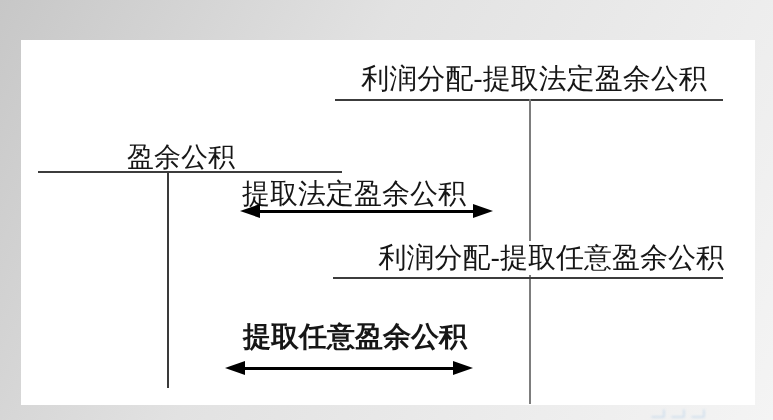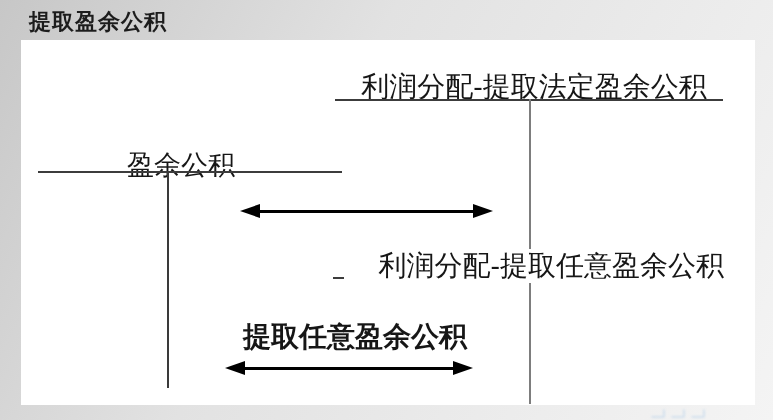--- a/index.html
+++ b/index.html
@@ -33,21 +33,20 @@
     background: #ffffff;
   }
   .acct-label {
     position: absolute;
     font-family: "DejaVu Serif", "Liberation Serif", serif;
     font-size: 28px;
     color: #161616;
     text-align: center;
     white-space: nowrap;
     line-height: 34px;
-    margin-top: 8px;
   }
   .flow-label {
     position: absolute;
     font-family: "DejaVu Serif", "Liberation Serif", serif;
     font-size: 28px;
     color: #161616;
     text-align: center;
     white-space: nowrap;
     line-height: 32px;
   }
@@ -108,32 +107,32 @@
     border-bottom: 2px solid #9cc3e8;
     border-right: 2px solid #9cc3e8;
     border-radius: 2px;
   }
 </style>
 </head>
 <body>
 
 <div class="page">
 
-  <div class="slide-title">提取盈余公积</div>
 
   <div class="panel">
 
     <div class="acct-label" style="left:323px; top:22px; width:380px;">利润分配-提取法定盈余公积</div>
     <div class="hline" style="left:314px; top:59px; width:388px;"></div>
     <div class="vline vline-right" style="left:508px; top:59px; height:305px;"></div>
 
     <div class="acct-label" style="left:80px; top:100px; width:160px; font-size:27px;">盈余公积</div>
     <div class="hline" style="left:17px; top:131px; width:304px;"></div>
     <div class="vline vline-left" style="left:146px; top:131px; height:217px;"></div>
 
+    <div class="flow-label" style="left:213px; top:138px; width:240px;">提取法定盈余公积</div>
     <div class="arrow" style="left:219px; top:164px; width:253px;">
       <span class="head-left"></span>
       <span class="shaft"></span>
       <span class="head-right"></span>
     </div>
 
     <div class="acct-label over-line" style="left:323px; top:201px; width:380px;">利润分配-提取任意盈余公积</div>
     <div class="hline" style="left:312px; top:237px; width:390px;"></div>
 
     <div class="flow-label" style="left:214px; top:281px; width:240px;font-weight:bold;">提取任意盈余公积</div>

